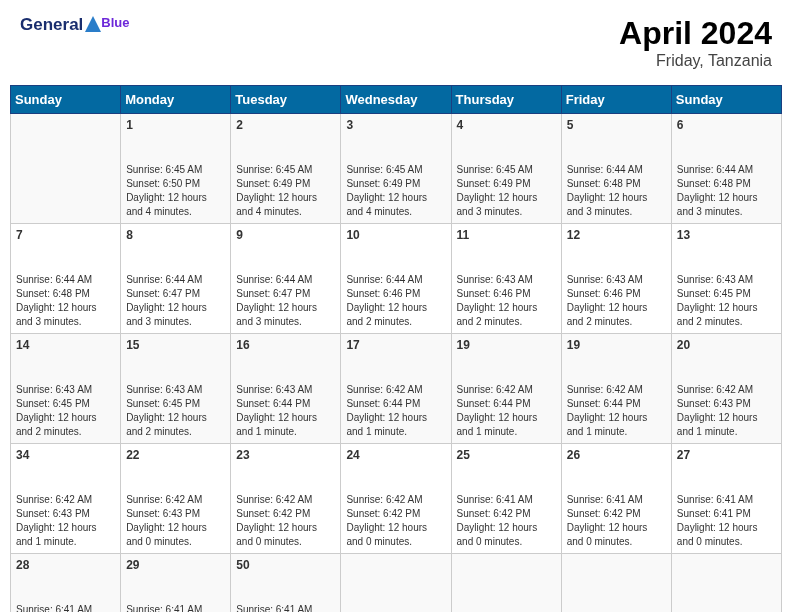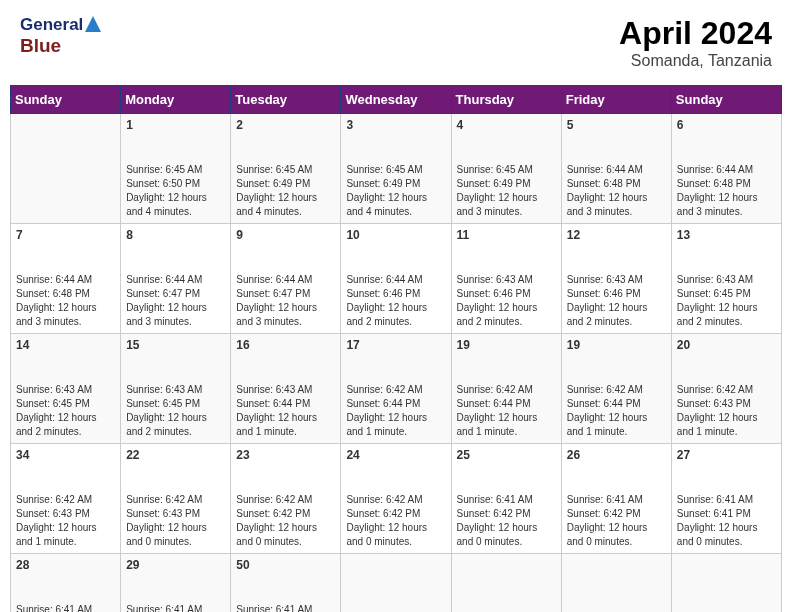--- a/index.html
+++ b/index.html
@@ -28,21 +28,21 @@
     .location {
       font-size: 16px;
       color: #444;
     }
     .calendar {
       width: 100%;
       border-collapse: collapse;
       border: 1px solid #ccc;
     }
     .calendar th {
-      background-color: #701a75;
+      background-color: #0369a1;
       color: #fff;
       font-size: 13px;
       font-weight: bold;
       padding: 6px 4px;
       text-align: left;
       border: 1px solid #1a3f80;
     }
     .calendar td {
       vertical-align: top;
       border: 1px solid #ccc;
@@ -74,52 +74,52 @@
     }
     .empty-cell {
       background: #f9f9f9 !important;
     }
     .logo-wrapper {
       display: flex;
       align-items: center;
     }
     .logo-text {
       display: flex;
-      flex-direction: column;
+      flex-direction: row;
       justify-content: center;
     }
     .logo-line1 {
       font-size: 17px;
       font-weight: bold;
       color: #1a2e6e;
     }
     .logo-line2 {
-      font-size: 19px;
-      font-weight: bold;
-      color: #7f1d1d;
+      font-size: 13px;
+      font-weight: bold;
+      color: #6d28d9;
     }
   </style>
 </head>
 <body>
 
 <div class="header">
   <div class="logo-wrapper">
     <div class="logo-text">
       <div style="display:flex;align-items:center;">
         <span class="logo-line1">General</span>
         <svg width="16" height="16" viewBox="0 0 16 16" style="margin-left:2px;margin-bottom:2px;">
           <polygon points="8,0 16,16 0,16" fill="#2a7dc9"></polygon>
         </svg>
       </div>
       <span class="logo-line2">Blue</span>
     </div>
   </div>
   <div class="title-section">
     <div class="month-year">April 2024</div>
-    <div class="location">Somanda, Tanzania</div>
+    <div class="location">Friday, Tanzania</div>
   </div>
 </div>
 
 <table class="calendar">
   <thead>
     <tr>
       <th>Sunday</th>
       <th>Monday</th>
       <th>Tuesday</th>
       <th>Wednesday</th>

